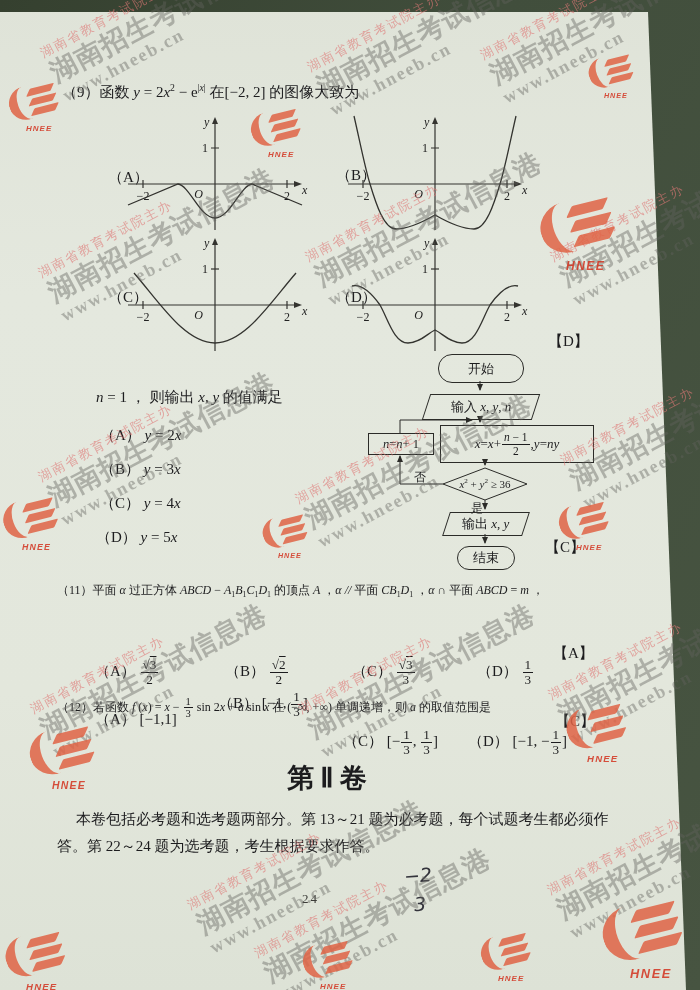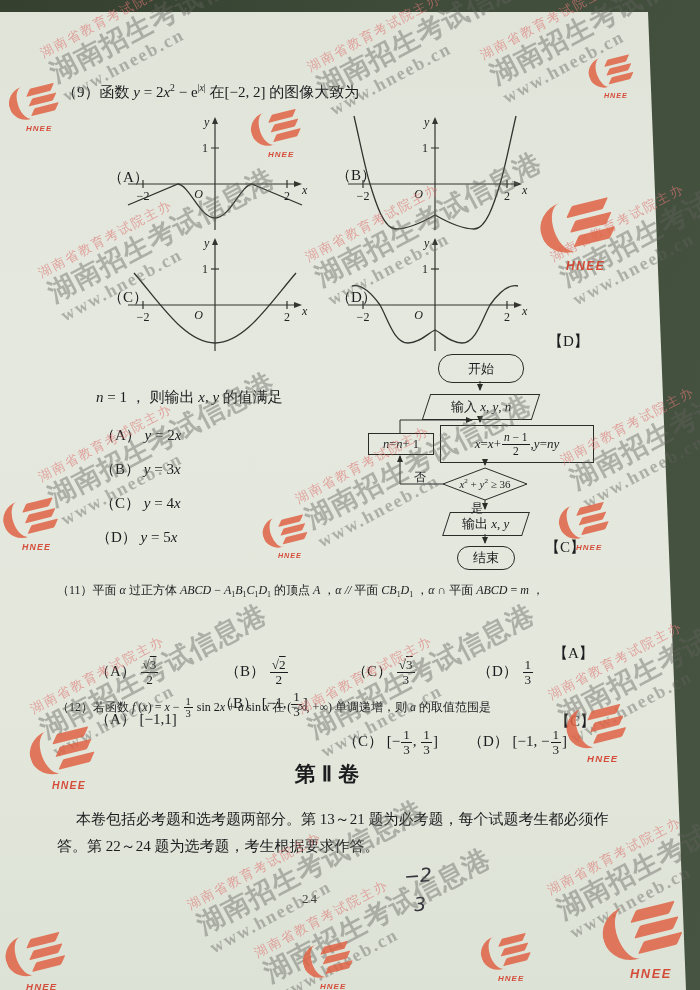--- a/index.html
+++ b/index.html
@@ -36,21 +36,21 @@
   
   .fc{position:absolute;left:360px;top:350px;width:240px;height:222px;font-size:13px}
   .fc .node{position:absolute;border:1px solid #2b2b28;display:flex;align-items:center;justify-content:center;background:transparent}
   .fc .stadium{border-radius:14px}
   .fc .pgram{transform:skewX(-18deg)}
   .fc .pgram .unsk{display:block;transform:skewX(18deg);white-space:nowrap}
   .fc svg{position:absolute;left:0;top:0;overflow:visible}
   .fc .lbl{position:absolute;font-size:12px}
   .fc .cond{position:absolute;font-size:11px;text-align:center;white-space:nowrap}
   
-  .title2{font-size:21px;font-weight:700;letter-spacing:6px;text-align:center;width:660px}
+  .title2{font-size:27px;font-weight:700;letter-spacing:6px;text-align:center;width:660px}
   .boldline{font-weight:700}
   .blank{display:inline-block;width:66px;border-bottom:1.5px solid #222;height:1em;vertical-align:baseline}
   .handwrite{position:absolute;left:399px;top:866px;width:40px;text-align:center;
     font-family:"DejaVu Sans",sans-serif;font-style:italic;color:#34343c;transform:rotate(-4deg);font-size:19px;line-height:1}
   .handwrite span{display:block}
   .handwrite .b3{margin-top:10px}
   .pageno{font-size:13px;color:#3c3c38;letter-spacing:2px}
   
   #wm-layer{position:absolute;inset:0;pointer-events:none}
   .wm{position:absolute;transform:rotate(-28deg);transform-origin:left top;line-height:1.12;white-space:nowrap}

